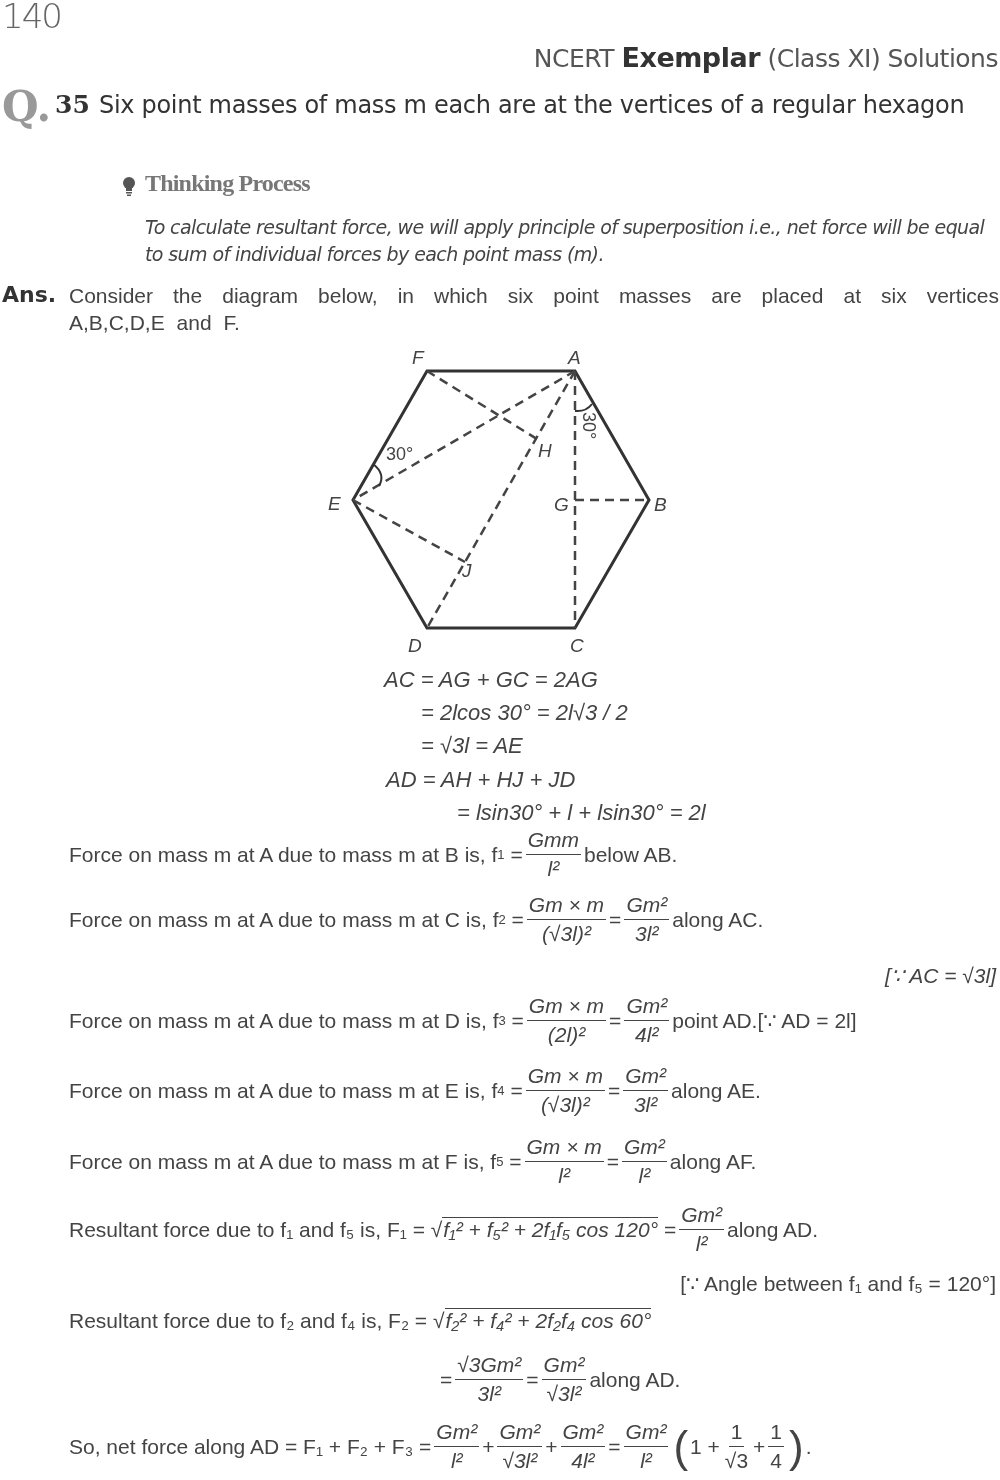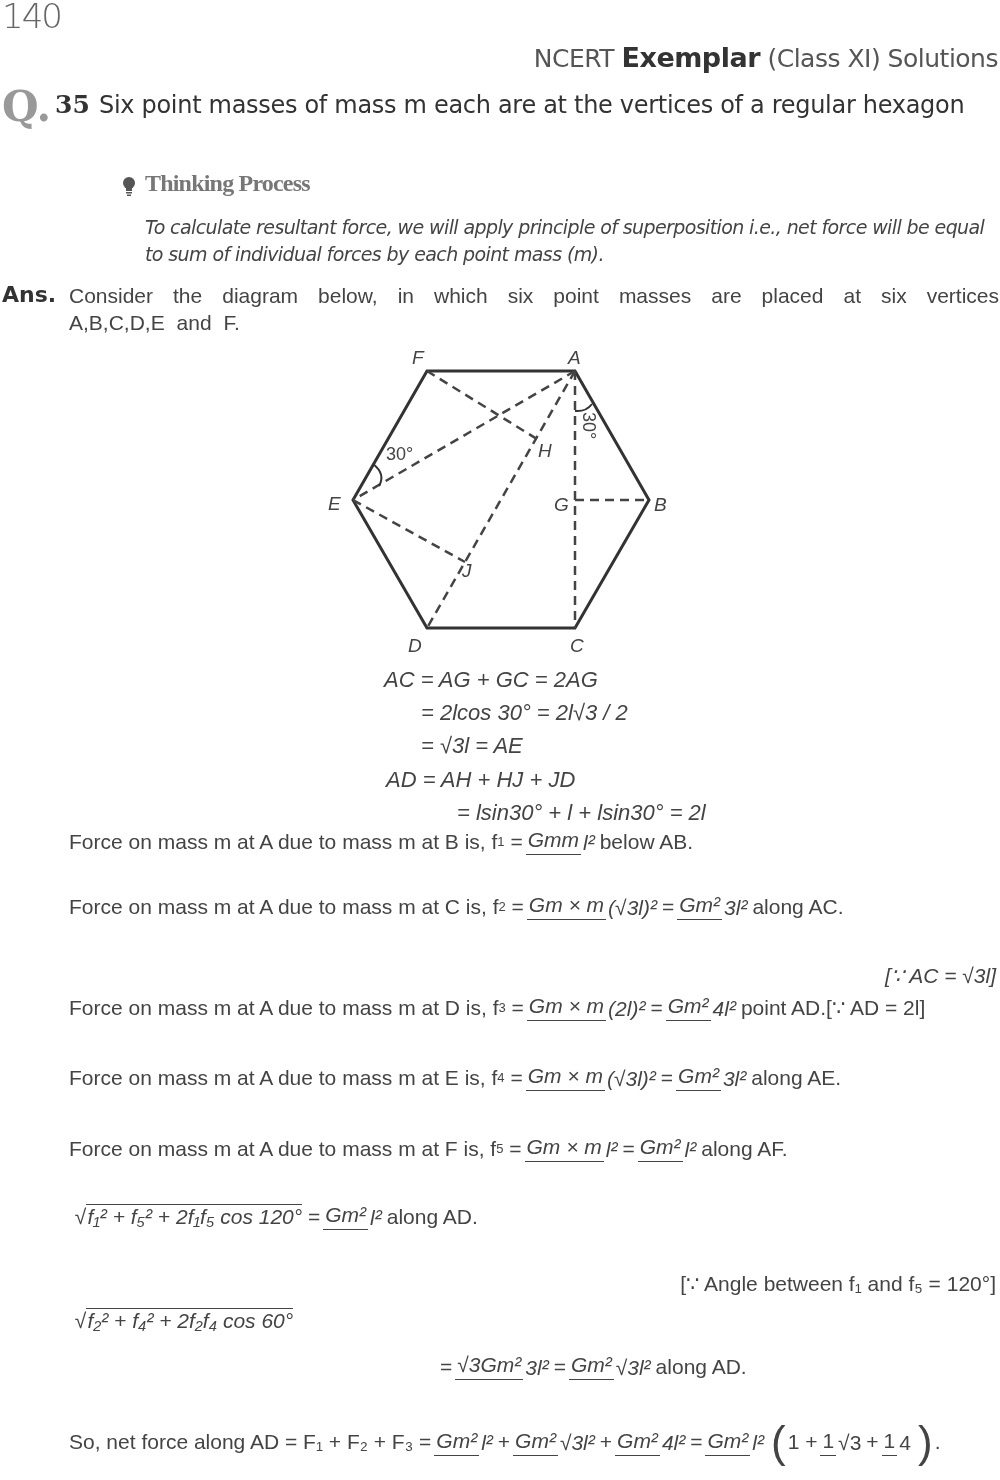--- a/index.html
+++ b/index.html
@@ -12,21 +12,21 @@
   .q-num { left:55px; top:90px; font-family:"DejaVu Serif", serif; font-weight:bold; font-size:25px; color:#333; }
   .q-text { left:99px; top:88px; width:900px; font-family:"DejaVu Sans", sans-serif; font-size:24px; line-height:35px; color:#333; letter-spacing:-0.3px; }
   .think-title { left:145px; top:170px; font-family:Liberation Serif, serif; font-weight:bold; font-size:24px; color:#777; letter-spacing:-0.8px; }
   .bulb { left:122px; top:176px; }
   .think-body { left:145px; top:214px; width:860px; font-family:"DejaVu Sans", sans-serif; font-style:italic; font-size:19px; line-height:27px; color:#444; letter-spacing:-0.6px; }
   .ans-label { left:2px; top:282px; font-family:"DejaVu Sans", sans-serif; font-weight:bold; font-size:22px; color:#333; }
   .ans-text { left:69px; top:282px; width:930px; font-family:Liberation Sans, sans-serif; font-size:21px; line-height:27px; color:#444; text-align:justify; text-align-last:left; word-spacing:6px; }
   .i { font-style:italic; }
   .math { font-family:"Liberation Sans", sans-serif; font-size:22px; color:#444; white-space:nowrap; }
   .line { position:absolute; font-family:"Liberation Sans", sans-serif; font-size:21px; color:#444; white-space:nowrap; display:flex; align-items:center; }
-  .frac { display:inline-flex; flex-direction:row; align-items:center; vertical-align:middle; margin:0 3px; }
+  .frac { display:inline-flex; flex-direction:column; align-items:center; vertical-align:middle; margin:0 3px; }
   .frac .n { padding:0 2px 2px; border-bottom:1.5px solid #444; }
   .frac .d { padding:2px 2px 0; }
   sub, sup { font-size:13px; }
   .sqrt { border-top:1.5px solid #444; padding-left:1px; }
   .right-note { position:absolute; right:4px; font-family:"Liberation Sans", sans-serif; font-size:21px; color:#444; white-space:nowrap; }
   .paren { font-size:44px; font-weight:100; line-height:1; margin:0 2px; }
 </style>
 </head>
 <body>
 
@@ -148,30 +148,32 @@
       <span class="d">l²</span>
     </span>=
   <span class="frac i">
       <span class="n">Gm²</span>
       <span class="d">l²</span>
     </span>
   <span>along AF.</span>
 </div>
 
 <div class="line" style="left:69px;top:1203px;">
+  <span>Resultant force due to f₁ and f₅ is, F₁ =</span>
   &nbsp;√<span class="sqrt i">f₁² + f₅² + 2f₁f₅ cos 120°</span>&nbsp;=
   <span class="frac i">
       <span class="n">Gm²</span>
       <span class="d">l²</span>
     </span>
   <span>along AD.</span>
 </div>
 <div class="right-note" style="top:1272px;text-align:center;">[∵ Angle between f₁ and f₅ = 120°]</div>
 
 <div class="line" style="left:69px;top:1308px;">
+  <span>Resultant force due to f₂ and f₄ is, F₂ =</span>
   &nbsp;√<span class="sqrt i">f₂² + f₄² + 2f₂f₄ cos 60°</span>
 </div>
 <div class="line" style="left:440px;top:1353px;">
   =
   <span class="frac i">
       <span class="n">√3Gm²</span>
       <span class="d">3l²</span>
     </span>=
   <span class="frac i">
       <span class="n">Gm²</span>

